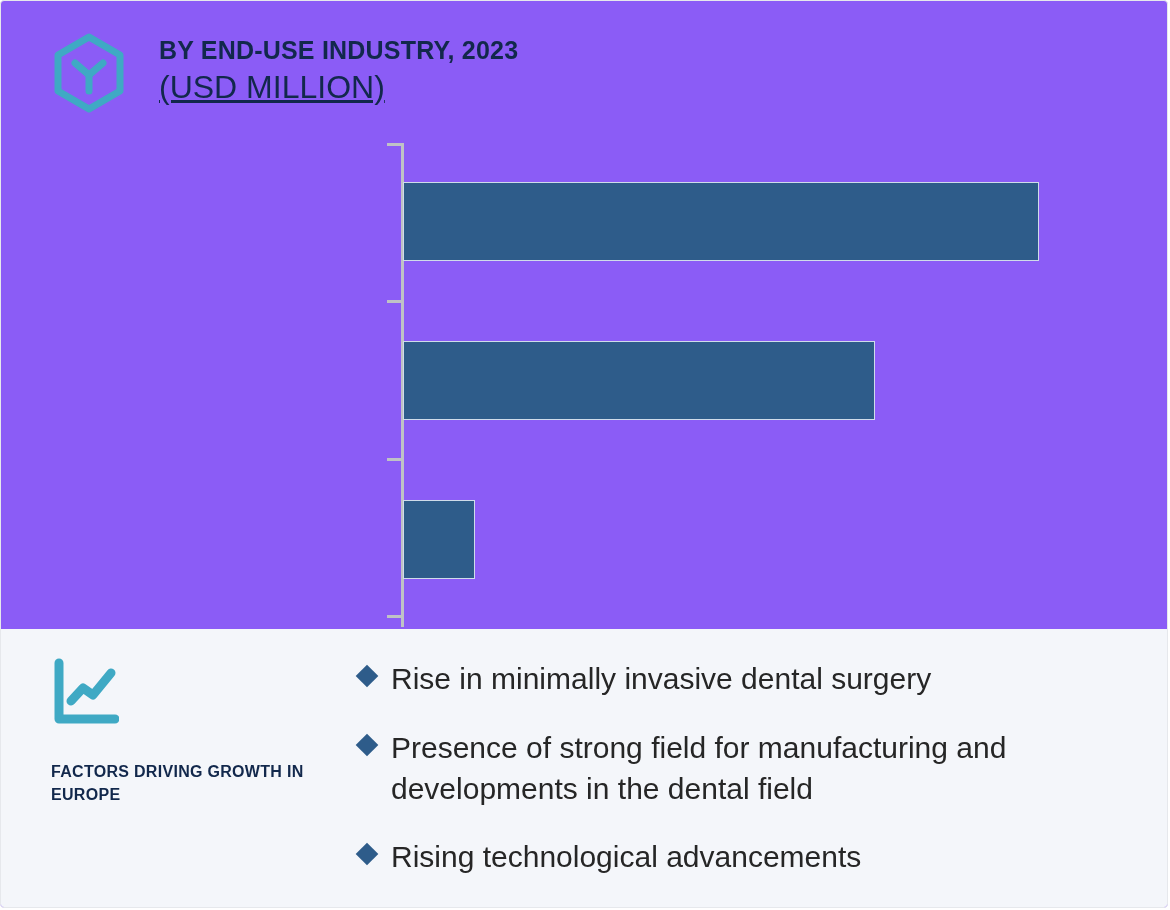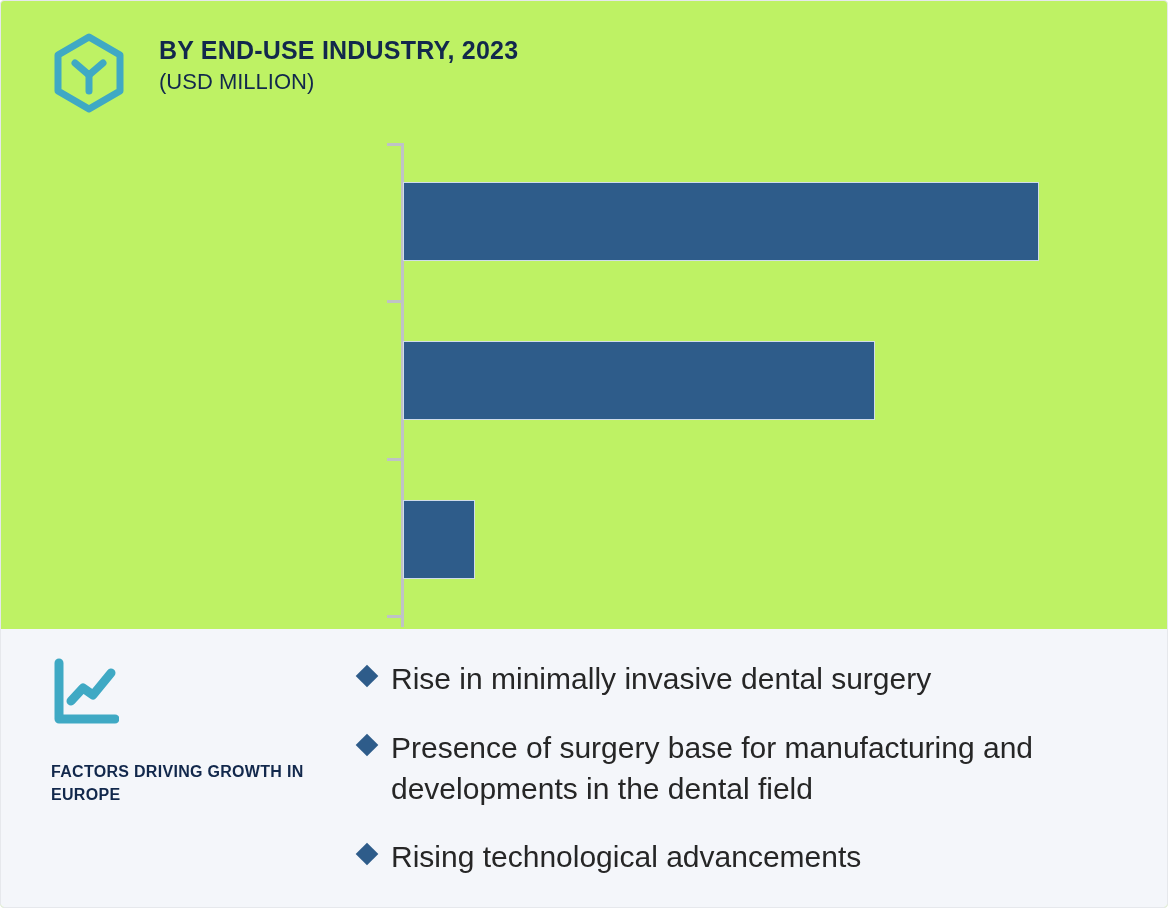--- a/index.html
+++ b/index.html
@@ -8,38 +8,38 @@
     background:#ffffff;
     font-family:"Liberation Sans",sans-serif;
     overflow:hidden;
   }
   .card{
     position:relative;
     width:1168px;height:908px;
     box-sizing:border-box;
     border:1px solid #e6e8ec;
     border-radius:4px;
-    background:#bef264;
+    background:#8b5cf6;
     overflow:hidden;
   }
 
   
   .header{
     position:absolute;left:50px;top:28px;
     display:flex;align-items:flex-start;
   }
   .hex-icon{width:76px;height:80px;flex:0 0 76px;margin-top:4px;}
   .header-text{margin-left:32px;margin-top:6px;}
   .title-main{
     font-size:25px;font-weight:bold;color:#12284c;
     letter-spacing:.2px;line-height:1.22;white-space:nowrap;
   }
   .title-sub{
-    font-size:22px;font-weight:normal;color:#12284c;
-    line-height:1.24;margin-top:2px;white-space:nowrap;
+    font-size:32px;font-weight:normal;color:#12284c;
+    line-height:1.24;margin-top:2px;white-space:nowrap;text-decoration:underline;
   }
 
   
   .chart{
     position:absolute;left:0;top:130px;
     width:1168px;height:495px;
   }
   .axis-line{
     position:absolute;left:400px;top:12px;
     width:3px;height:484px;background:#bfc2c6;
@@ -150,21 +150,21 @@
 
     <div class="bullets">
 
       <div class="bullet">
         <span class="diamond"></span>
         <span class="bullet-text">Rise in minimally invasive dental surgery</span>
       </div>
 
       <div class="bullet">
         <span class="diamond"></span>
-        <span class="bullet-text">Presence of surgery base for manufacturing and developments in the dental field</span>
+        <span class="bullet-text">Presence of strong field for manufacturing and developments in the dental field</span>
       </div>
 
       <div class="bullet">
         <span class="diamond"></span>
         <span class="bullet-text">Rising technological advancements</span>
       </div>
 
     </div>
   </div>
 

